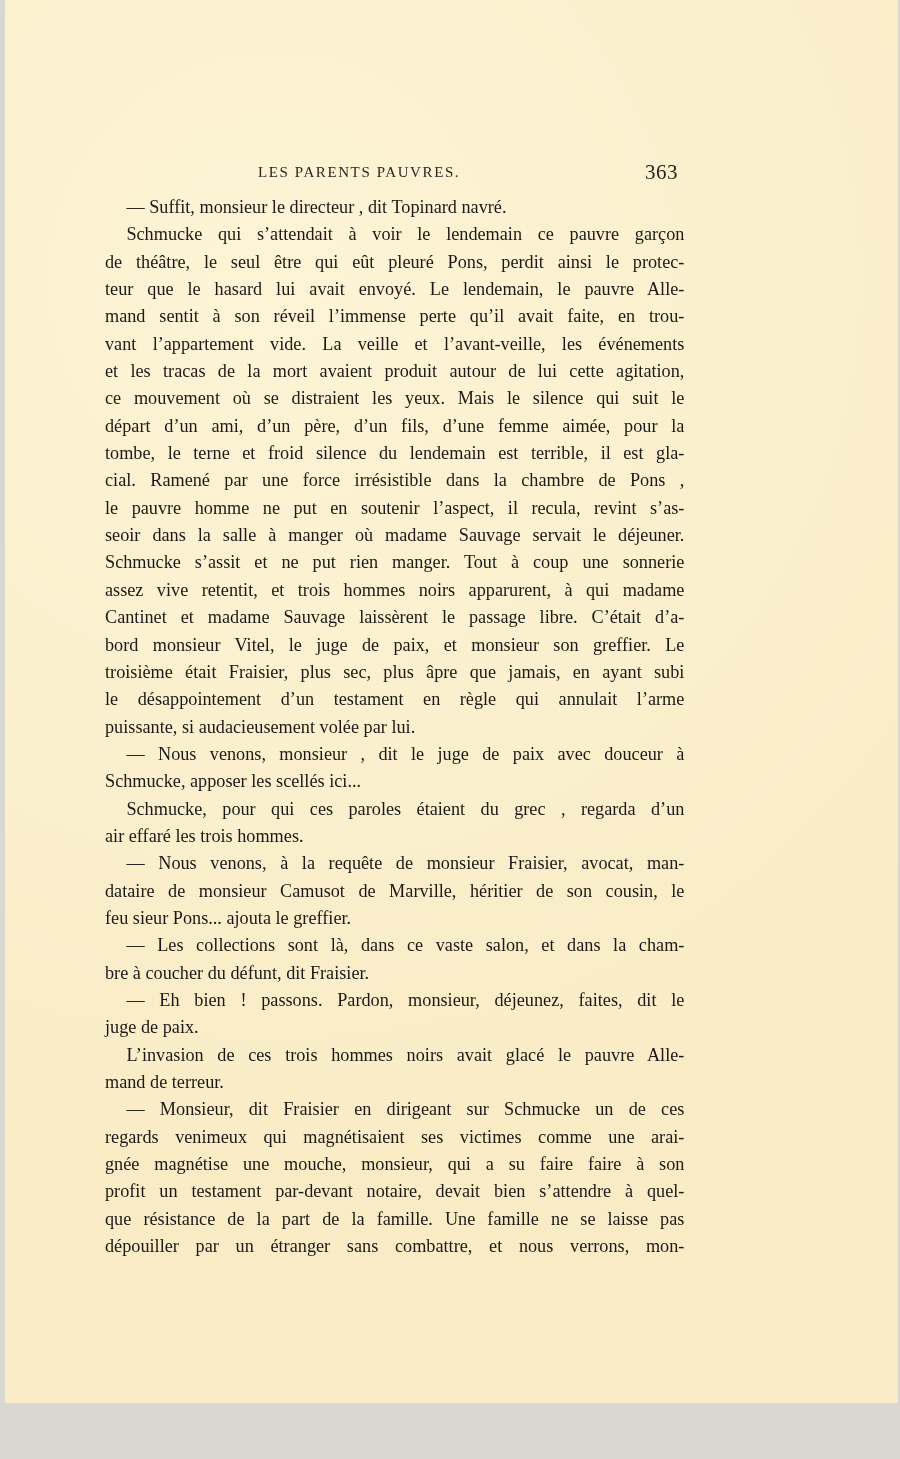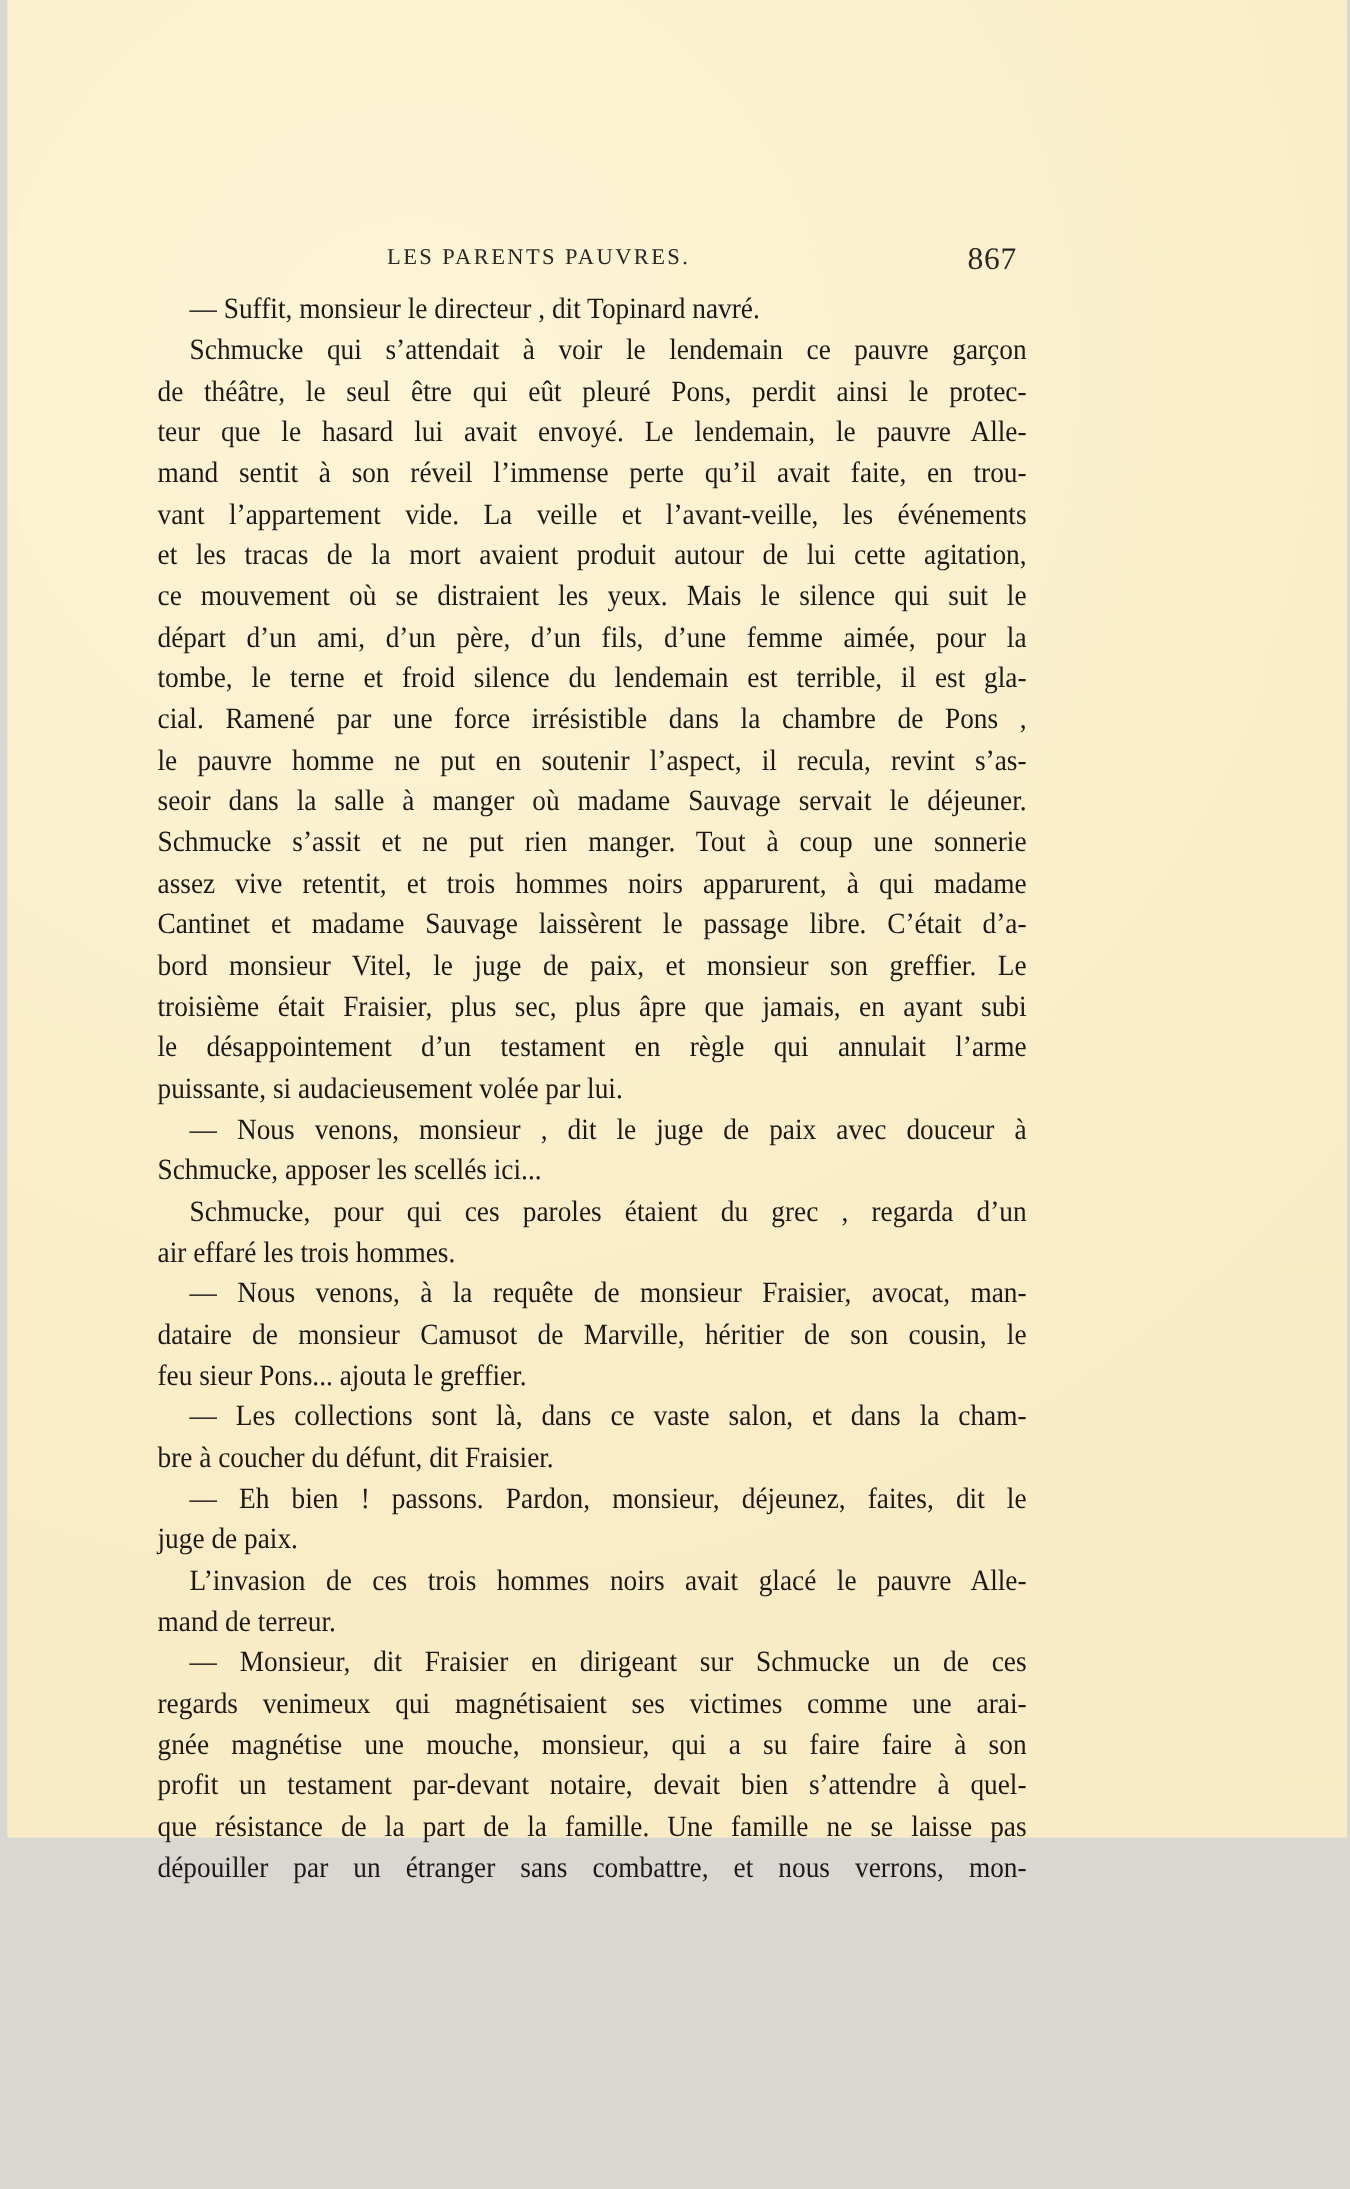--- a/index.html
+++ b/index.html
@@ -2,21 +2,21 @@
 <html><head>
   <meta charset="utf-8">
   <style>
     html, body { margin: 0; padding: 0; }
     body {
       width: 900px; height: 1459px; overflow: hidden;
       background: #d9d7d2;
       font-family: "DejaVu Serif", "Liberation Serif", serif;
     }
     .page {
-      position: absolute; left: 5px; top: 0; width: 893px; height: 1225px;
+      position: absolute; left: 5px; top: 0; width: 893px; height: 1403px;
       background: #fbefcc;
       background-image: radial-gradient(circle at 30% 20%, rgba(255,250,225,0.5), rgba(246,230,185,0.35) 70%);
     }
     .header {
       position: absolute; top: 160px; left: 0; width: 893px; height: 30px;
     }
     .running-title {
       position: absolute; left: 253px; top: 4px;
       font-family: "Liberation Serif", serif;
       font-size: 15px; letter-spacing: 1.6px; color: #2a2622;
@@ -40,21 +40,21 @@
     }
     .line.indent { padding-left: 23px; }
     .line.last { text-align-last: left; }
   </style>
 </head>
 <body>
 
 <div class="page">
   <div class="header">
     <span class="running-title">Les Parents Pauvres.</span>
-    <span class="page-number">867</span>
+    <span class="page-number">363</span>
   </div>
   <div class="body-text" id="body-text">
       <span class="line indent last">— Suffit, monsieur le directeur , dit Topinard navré.</span>
       <span class="line indent">Schmucke qui s’attendait à voir le lendemain ce pauvre garçon</span>
       <span class="line">de théâtre, le seul être qui eût pleuré Pons, perdit ainsi le protec-</span>
       <span class="line">teur que le hasard lui avait envoyé. Le lendemain, le pauvre Alle-</span>
       <span class="line">mand sentit à son réveil l’immense perte qu’il avait faite, en trou-</span>
       <span class="line">vant l’appartement vide. La veille et l’avant-veille, les événements</span>
       <span class="line">et les tracas de la mort avaient produit autour de lui cette agitation,</span>
       <span class="line">ce mouvement où se distraient les yeux. Mais le silence qui suit le</span>

